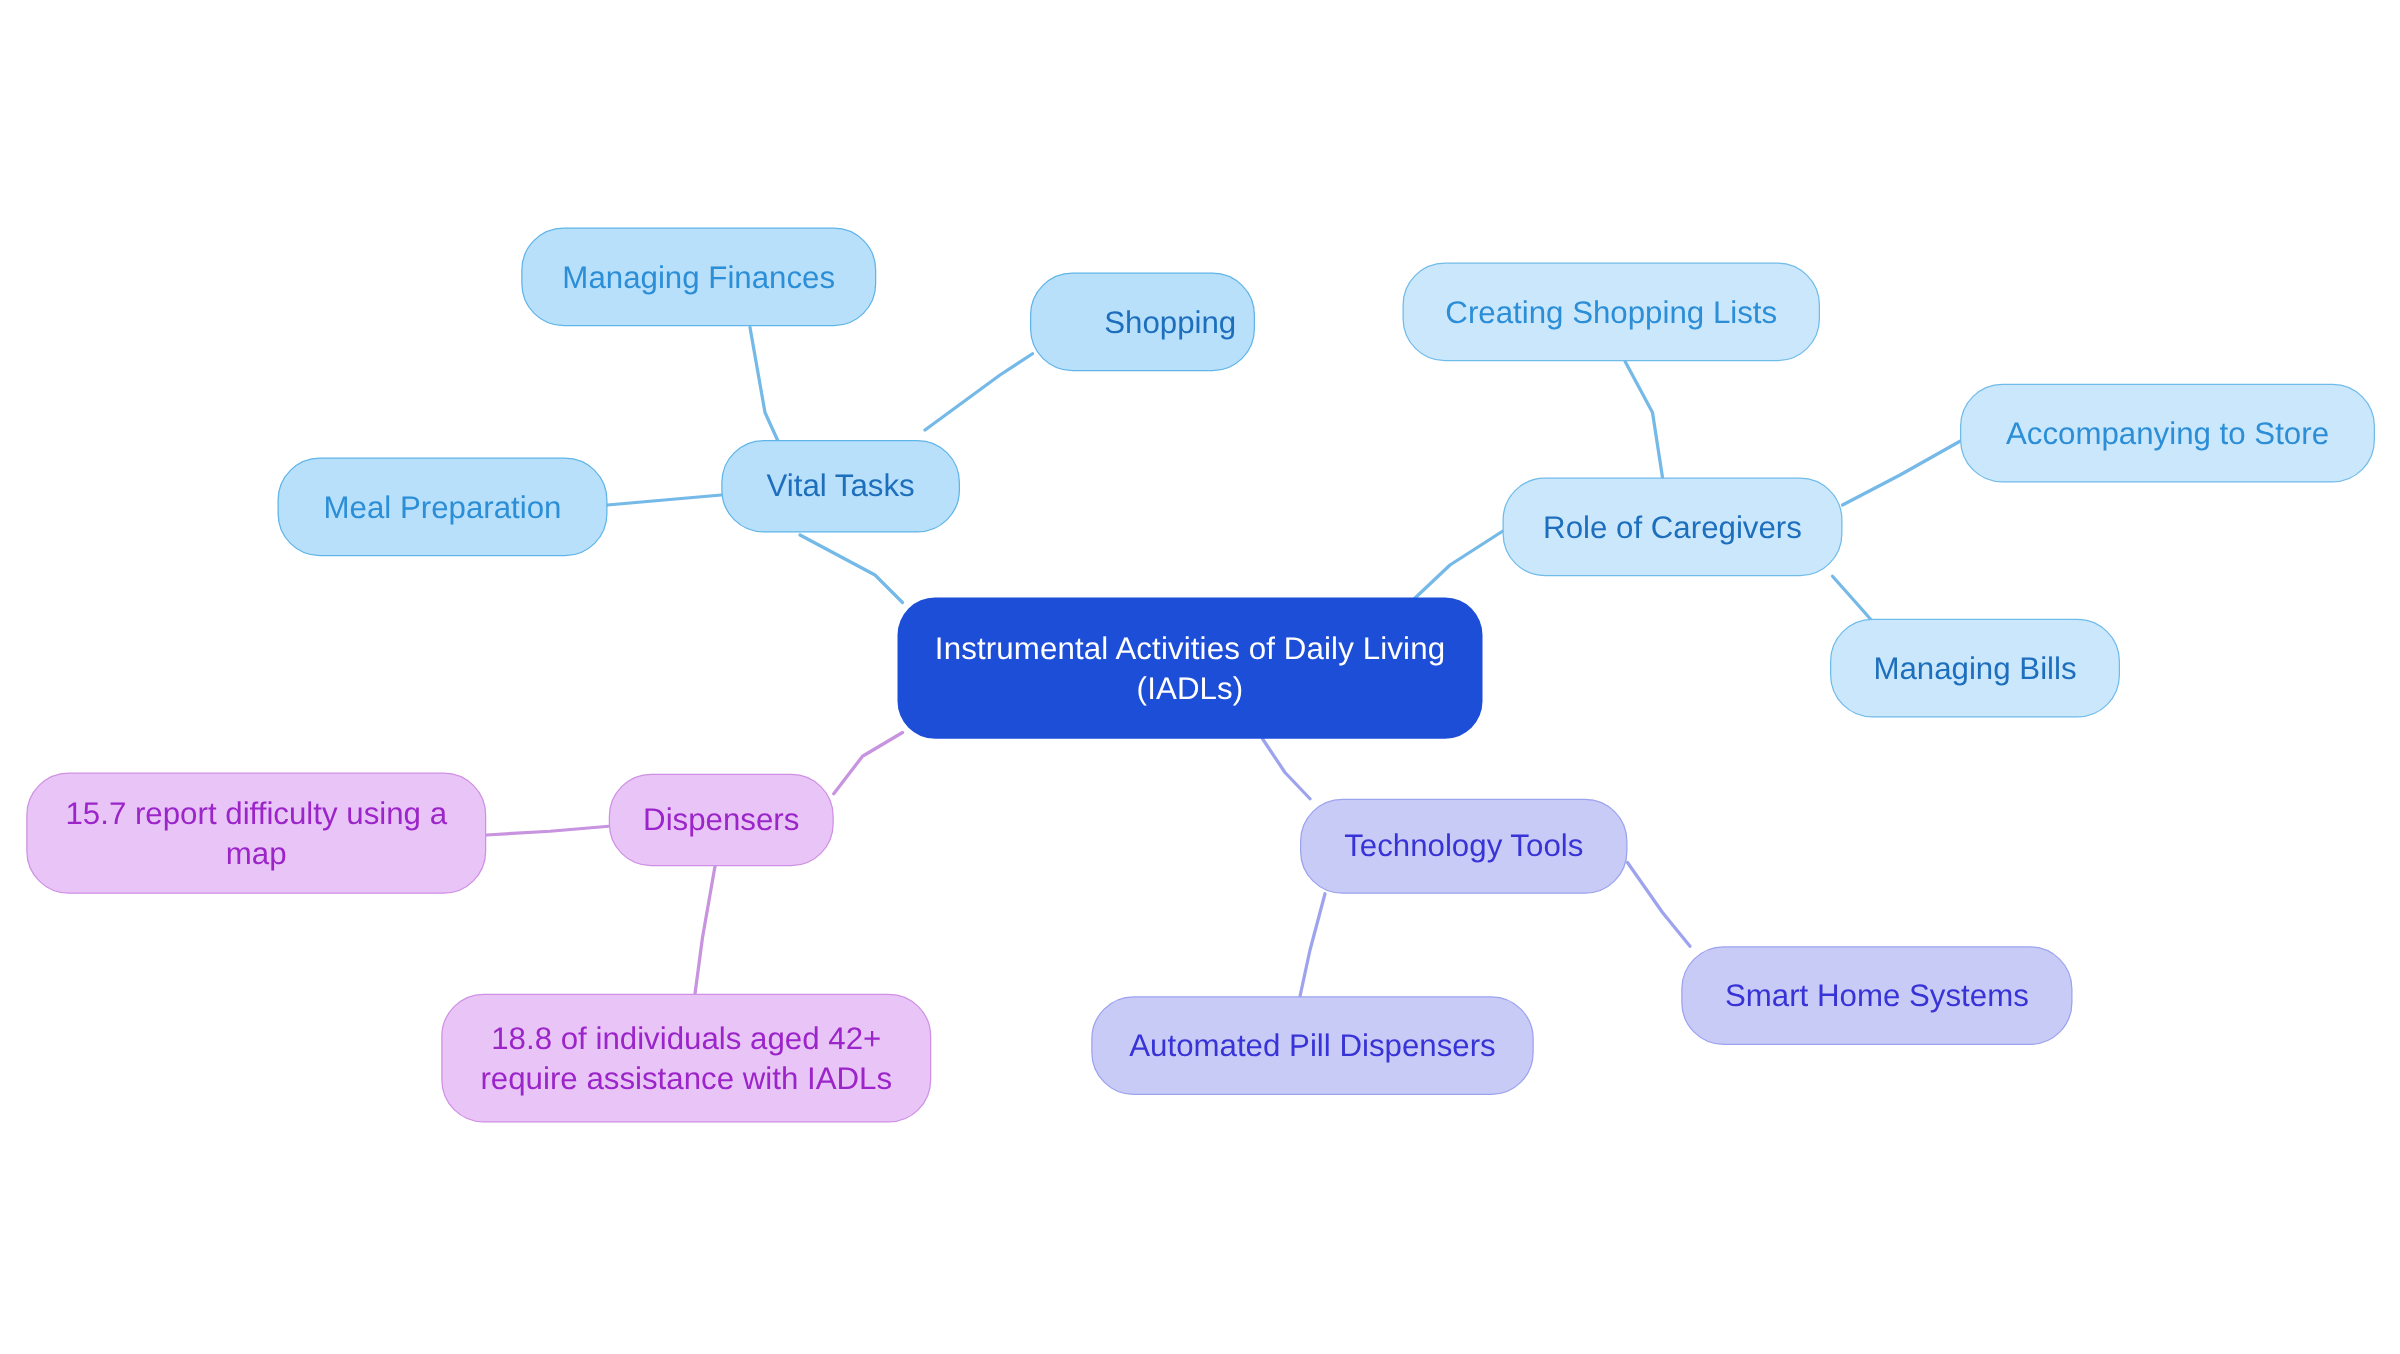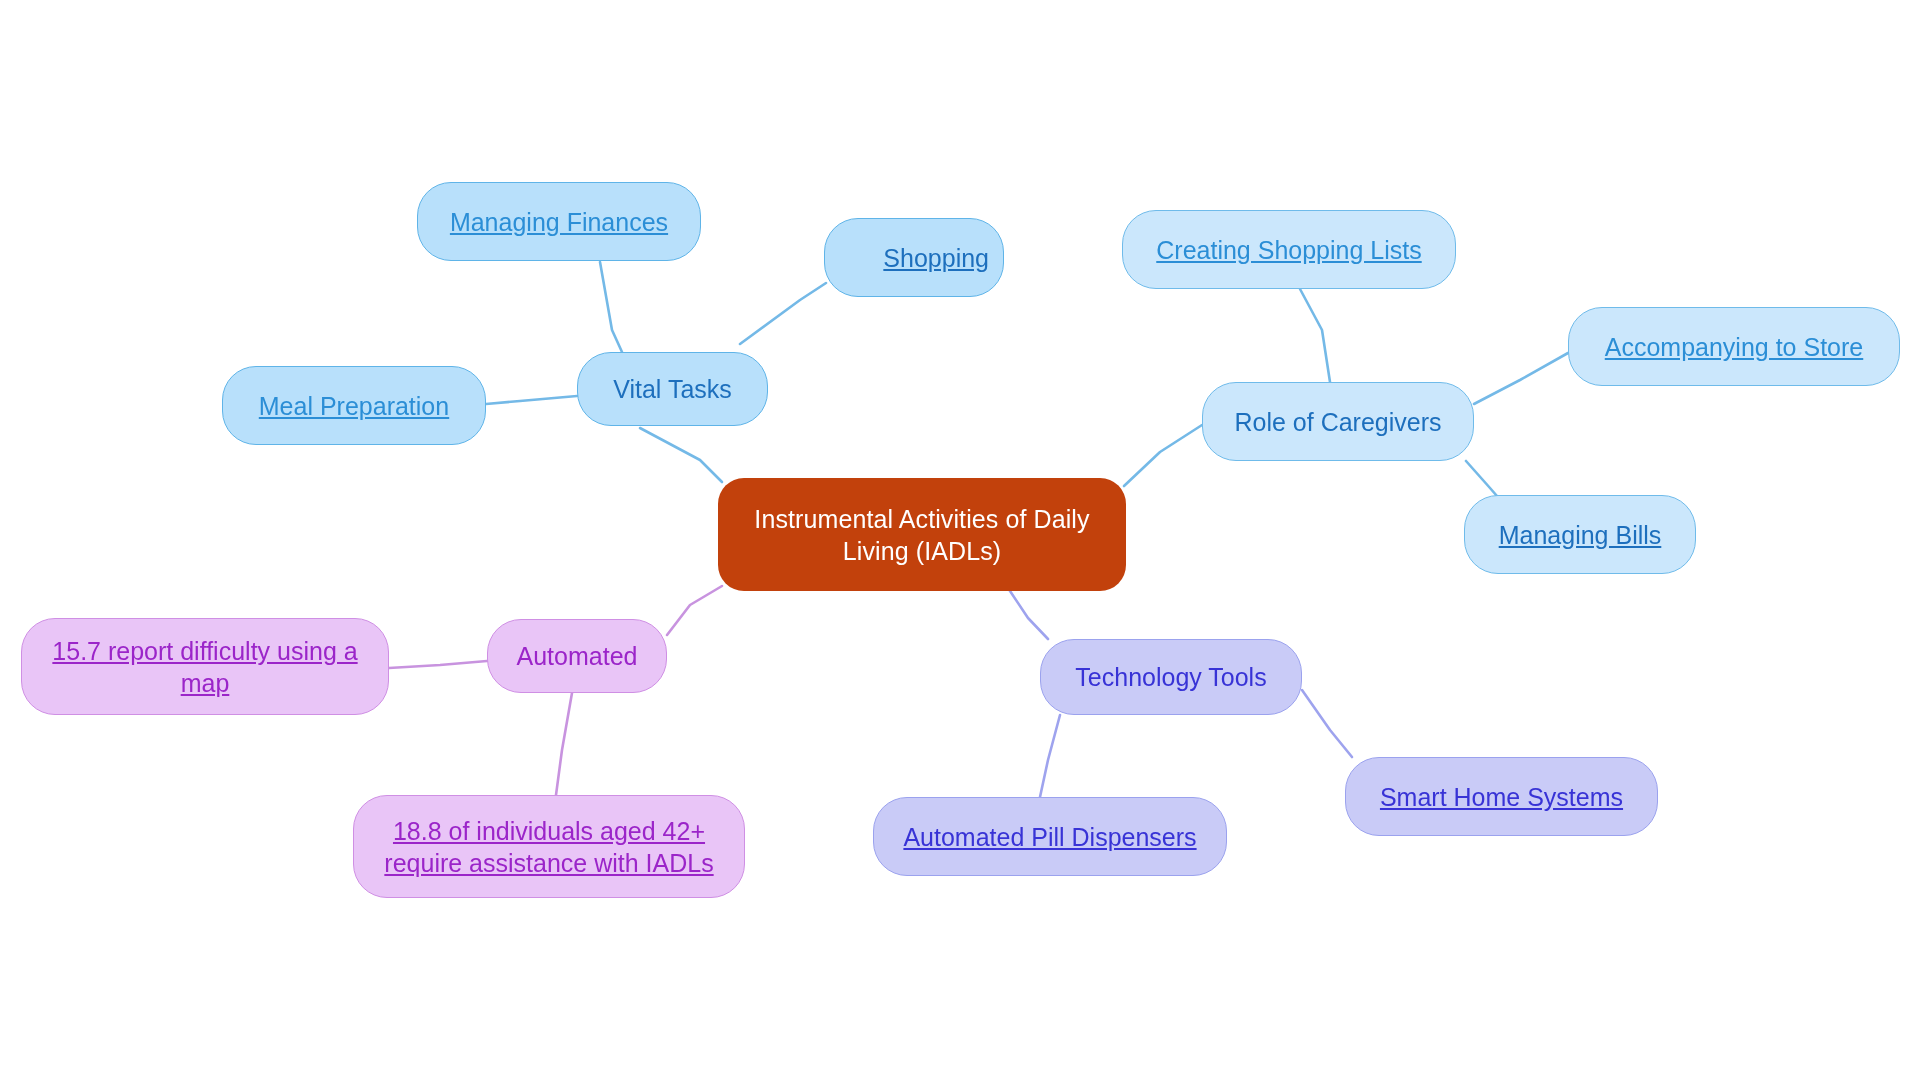--- a/index.html
+++ b/index.html
@@ -44,21 +44,21 @@
   }
   .node-root {
     border-radius: 26px;
     border-width: 0;
     color: #ffffff;
     background: #0c1117;
     font-size: 25px;
     letter-spacing: 0.1px;
   }
   .node-branch { font-size: 25px; }
-  .node-leaf   { font-size: 25px; text-decoration: underline; }
+  .node-leaf   { font-size: 25px; }
 </style>
 </head>
 <body>
 
 <div id="mindmap-canvas">
   <svg id="edge-layer" viewBox="0 0 1920 1083">
       <path d="M 722 482 L 700 460 L 640 428" fill="none" stroke="#74b9e7" stroke-width="2.6" stroke-linecap="round" stroke-linejoin="round"></path>
       <path d="M 622 352 L 612 330 L 600 262" fill="none" stroke="#74b9e7" stroke-width="2.6" stroke-linecap="round" stroke-linejoin="round"></path>
       <path d="M 740 344 L 800 300 L 826 283" fill="none" stroke="#74b9e7" stroke-width="2.6" stroke-linecap="round" stroke-linejoin="round"></path>
       <path d="M 577 396 L 520 401 L 486 404" fill="none" stroke="#74b9e7" stroke-width="2.6" stroke-linecap="round" stroke-linejoin="round"></path>
@@ -67,29 +67,29 @@
       <path d="M 1474 404 L 1520 380 L 1568 353" fill="none" stroke="#74b9e7" stroke-width="2.6" stroke-linecap="round" stroke-linejoin="round"></path>
       <path d="M 1466 461 L 1490 488 L 1510 511" fill="none" stroke="#74b9e7" stroke-width="2.6" stroke-linecap="round" stroke-linejoin="round"></path>
       <path d="M 1010 591 L 1028 618 L 1048 639" fill="none" stroke="#9ea3ee" stroke-width="2.6" stroke-linecap="round" stroke-linejoin="round"></path>
       <path d="M 1060 715 L 1048 760 L 1040 797" fill="none" stroke="#9ea3ee" stroke-width="2.6" stroke-linecap="round" stroke-linejoin="round"></path>
       <path d="M 1302 690 L 1330 730 L 1352 757" fill="none" stroke="#9ea3ee" stroke-width="2.6" stroke-linecap="round" stroke-linejoin="round"></path>
       <path d="M 722 586 L 690 605 L 667 635" fill="none" stroke="#c893df" stroke-width="2.6" stroke-linecap="round" stroke-linejoin="round"></path>
       <path d="M 487 661 L 440 665 L 389 668" fill="none" stroke="#c893df" stroke-width="2.6" stroke-linecap="round" stroke-linejoin="round"></path>
       <path d="M 572 693 L 562 750 L 556 795" fill="none" stroke="#c893df" stroke-width="2.6" stroke-linecap="round" stroke-linejoin="round"></path>
     </svg>
   <div id="node-layer">
-      <div class="node node-root" style="left: 718px; top: 478px; width: 408px; height: 113px; background: #c2410c; color: rgb(255, 255, 255);"><span>Instrumental Activities of Daily Living (IADLs)</span></div>
+      <div class="node node-root" style="left: 718px; top: 478px; width: 468px; height: 113px; background: #1d4ed8; color: rgb(255, 255, 255); border-radius: 30px;"><span>Instrumental Activities of Daily Living (IADLs)</span></div>
       <div class="node node-branch" style="left: 577px; top: 352px; width: 191px; height: 74px; background: rgb(184, 224, 251); border-color: rgb(95, 180, 232); color: rgb(29, 111, 189);"><span>Vital Tasks</span></div>
       <div class="node node-leaf" style="left: 417px; top: 182px; width: 284px; height: 79px; background: rgb(184, 224, 251); border-color: rgb(95, 180, 232); color: rgb(43, 142, 214);"><span>Managing Finances</span></div>
       <div class="node node-leaf" style="left: 824px; top: 218px; width: 180px; height: 79px; background: rgb(184, 224, 251); border-color: rgb(95, 180, 232); color: rgb(29, 111, 189); justify-content: flex-end;"><span>Shopping</span></div>
       <div class="node node-leaf" style="left: 222px; top: 366px; width: 264px; height: 79px; background: rgb(184, 224, 251); border-color: rgb(95, 180, 232); color: rgb(43, 142, 214);"><span>Meal Preparation</span></div>
       <div class="node node-branch" style="left: 1202px; top: 382px; width: 272px; height: 79px; background: rgb(203, 231, 252); border-color: rgb(111, 187, 234); color: rgb(29, 111, 189);"><span>Role of Caregivers</span></div>
       <div class="node node-leaf" style="left: 1122px; top: 210px; width: 334px; height: 79px; background: rgb(203, 231, 252); border-color: rgb(111, 187, 234); color: rgb(43, 142, 214);"><span>Creating Shopping Lists</span></div>
       <div class="node node-leaf" style="left: 1568px; top: 307px; width: 332px; height: 79px; background: rgb(203, 231, 252); border-color: rgb(111, 187, 234); color: rgb(43, 142, 214);"><span>Accompanying to Store</span></div>
       <div class="node node-leaf" style="left: 1464px; top: 495px; width: 232px; height: 79px; background: rgb(203, 231, 252); border-color: rgb(111, 187, 234); color: rgb(29, 111, 189);"><span>Managing Bills</span></div>
       <div class="node node-branch" style="left: 1040px; top: 639px; width: 262px; height: 76px; background: rgb(201, 203, 247); border-color: rgb(155, 162, 238); color: rgb(56, 51, 214);"><span>Technology Tools</span></div>
       <div class="node node-leaf" style="left: 873px; top: 797px; width: 354px; height: 79px; background: rgb(201, 203, 247); border-color: rgb(155, 162, 238); color: rgb(56, 51, 214);"><span>Automated Pill Dispensers</span></div>
       <div class="node node-leaf" style="left: 1345px; top: 757px; width: 313px; height: 79px; background: rgb(201, 203, 247); border-color: rgb(155, 162, 238); color: rgb(56, 51, 214);"><span>Smart Home Systems</span></div>
-      <div class="node node-branch" style="left: 487px; top: 619px; width: 180px; height: 74px; background: rgb(233, 197, 247); border-color: rgb(207, 143, 228); color: rgb(155, 37, 201);"><span>Automated</span></div>
+      <div class="node node-branch" style="left: 487px; top: 619px; width: 180px; height: 74px; background: rgb(233, 197, 247); border-color: rgb(207, 143, 228); color: rgb(155, 37, 201);"><span>Dispensers</span></div>
       <div class="node node-leaf" style="left: 21px; top: 618px; width: 368px; height: 97px; background: rgb(233, 197, 247); border-color: rgb(207, 143, 228); color: rgb(155, 37, 201);"><span>15.7 report difficulty using a map</span></div>
       <div class="node node-leaf" style="left: 353px; top: 795px; width: 392px; height: 103px; background: rgb(233, 197, 247); border-color: rgb(207, 143, 228); color: rgb(155, 37, 201);"><span>18.8 of individuals aged 42+ require assistance with IADLs</span></div>
     </div>
 </div>
 
 </body></html>

